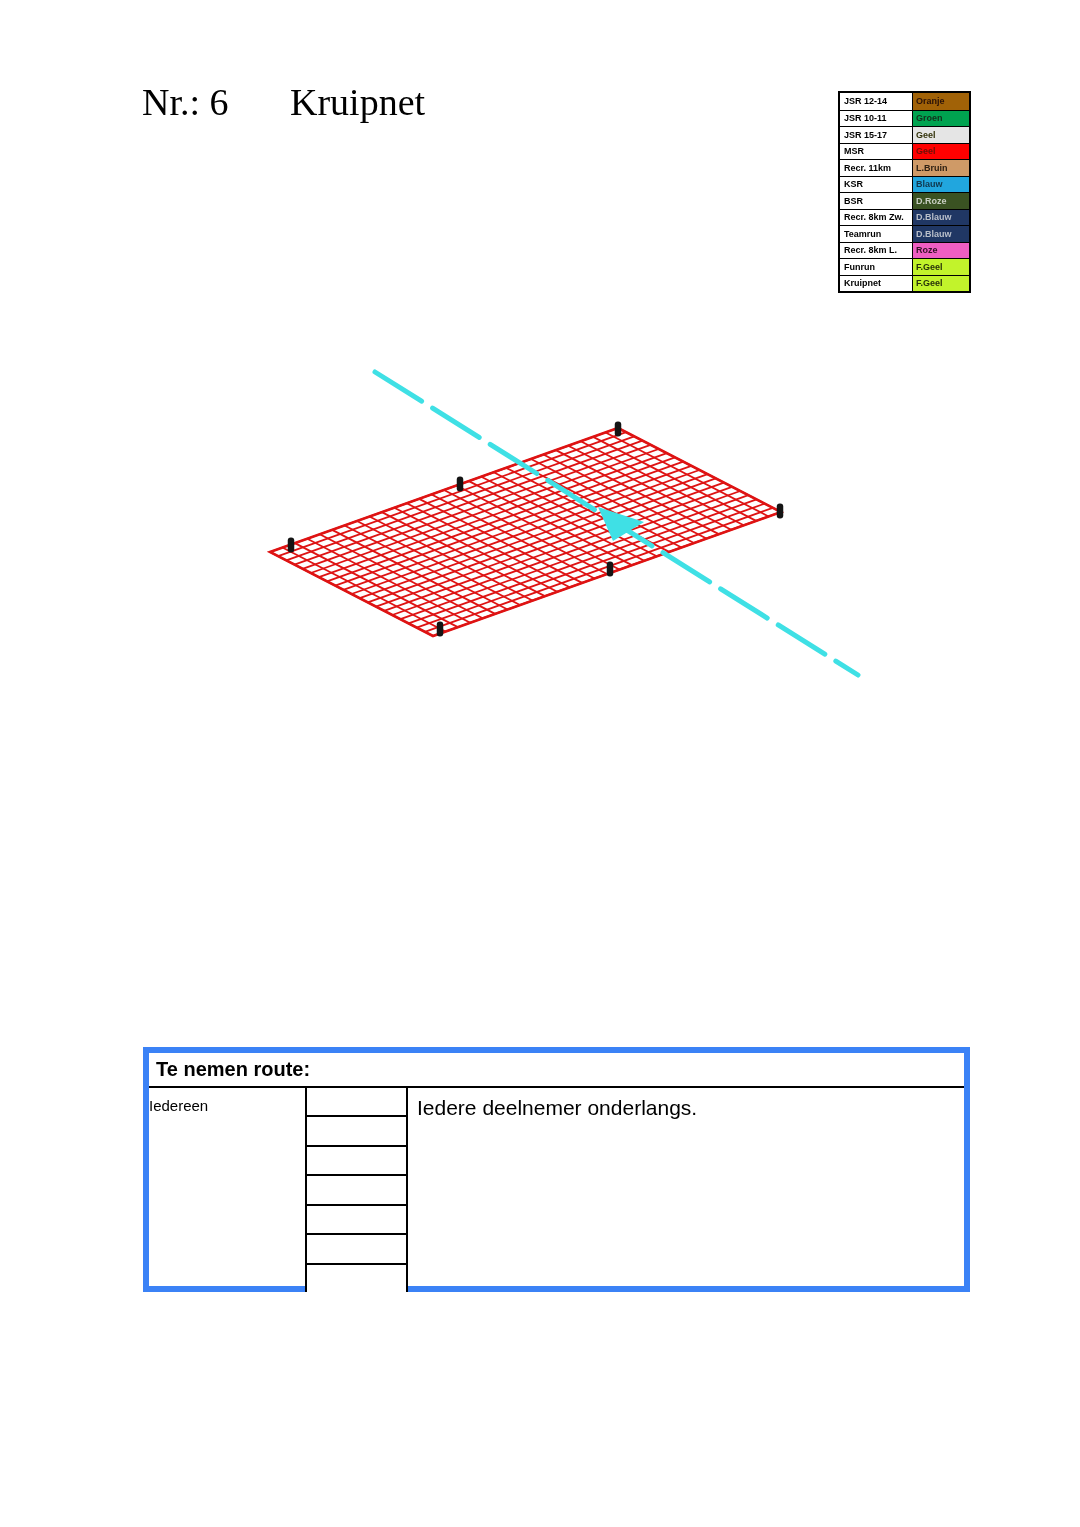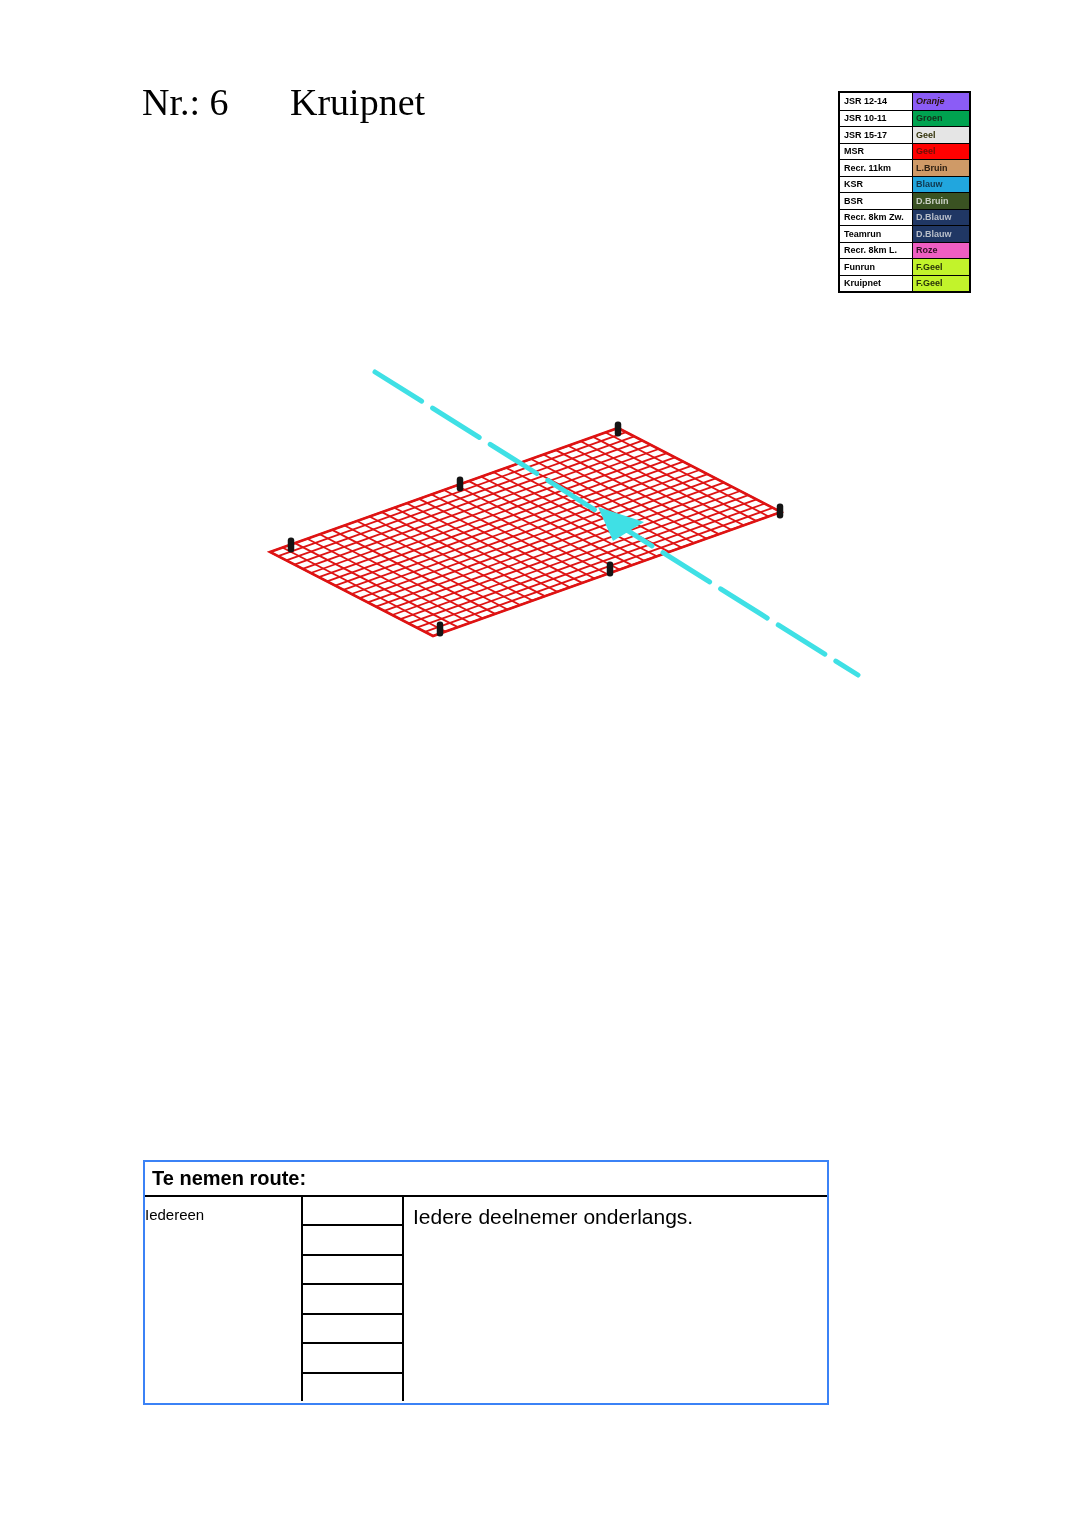--- a/index.html
+++ b/index.html
@@ -20,22 +20,22 @@
   .legend-row:first-child { border-top:none; }
   .legend-label { width:73px; border-right:1px solid #000; display:flex; align-items:center;
     padding-left:4px; font-size:9px; font-weight:bold; color:#000; white-space:nowrap; overflow:hidden; background:#fff; }
   .legend-swatch { flex:1; display:flex; align-items:center; padding-left:3px;
     font-size:9px; font-weight:bold; white-space:nowrap; overflow:hidden; }
 
   
   .diagram { position:absolute; left:250px; top:340px; width:640px; height:360px; }
 
   
-  .route-table { position:absolute; left:143px; top:1160px; width:686px; height:245px;
-    border:2px solid #3b82f6; background:#fff; }
+  .route-table { position:absolute; left:143px; top:1047px; width:827px; height:245px;
+    border:6px solid #3b82f6; background:#fff; }
   .route-header { height:35px; border-bottom:2px solid #000; display:flex; align-items:center;
     padding-left:7px; font-size:20px; font-weight:bold; color:#000; }
   .route-body { display:flex; height:204px; }
   .route-col-participant { width:158px; border-right:2px solid #000; 
     padding-top:9px; font-size:15px; font-weight:normal; color:#000; }
   .route-col-cells { width:101px; border-right:2px solid #000; display:flex; flex-direction:column; }
   .route-cell { flex:1; border-bottom:2px solid #000; background:#fff; }
   .route-cell:last-child { border-bottom:none; }
   .route-col-desc { flex:1; padding:8px 10px 0 9px; font-size:21px; color:#000; }
 </style>
@@ -45,21 +45,21 @@
 <div class="page">
 
   <div class="title-row">
     <span class="title-num">Nr.: 6</span>
     <span class="title-name">Kruipnet</span>
   </div>
 
   <div class="legend" id="legend">
       <div class="legend-row">
         <div class="legend-label">JSR 12-14</div>
-        <div class="legend-swatch" style="background: #8b5cf6; color: rgb(42, 18, 9); font-style: italic;">Oranje</div>
+        <div class="legend-swatch" style="background: #a16207; color: rgb(42, 18, 9);">Oranje</div>
       </div>
       <div class="legend-row">
         <div class="legend-label">JSR 10-11</div>
         <div class="legend-swatch" style="background: rgb(0, 163, 80); color: rgb(19, 48, 28);">Groen</div>
       </div>
       <div class="legend-row">
         <div class="legend-label">JSR 15-17</div>
         <div class="legend-swatch" style="background: #e5e5e5; color: rgb(51, 51, 10);">Geel</div>
       </div>
       <div class="legend-row">
@@ -69,21 +69,21 @@
       <div class="legend-row">
         <div class="legend-label">Recr. 11km</div>
         <div class="legend-swatch" style="background: rgb(207, 154, 103); color: rgb(46, 32, 19);">L.Bruin</div>
       </div>
       <div class="legend-row">
         <div class="legend-label">KSR</div>
         <div class="legend-swatch" style="background: rgb(33, 166, 222); color: rgb(16, 55, 77);">Blauw</div>
       </div>
       <div class="legend-row">
         <div class="legend-label">BSR</div>
-        <div class="legend-swatch" style="background: rgb(58, 82, 34); color: rgb(201, 207, 195);">D.Bruin</div>
+        <div class="legend-swatch" style="background: rgb(58, 82, 34); color: rgb(201, 207, 195);">D.Roze</div>
       </div>
       <div class="legend-row">
         <div class="legend-label">Recr. 8km Zw.</div>
         <div class="legend-swatch" style="background: rgb(32, 55, 100); color: rgb(185, 191, 202);">D.Blauw</div>
       </div>
       <div class="legend-row">
         <div class="legend-label">Teamrun</div>
         <div class="legend-swatch" style="background: rgb(32, 55, 100); color: rgb(185, 191, 202);">D.Blauw</div>
       </div>
       <div class="legend-row">

